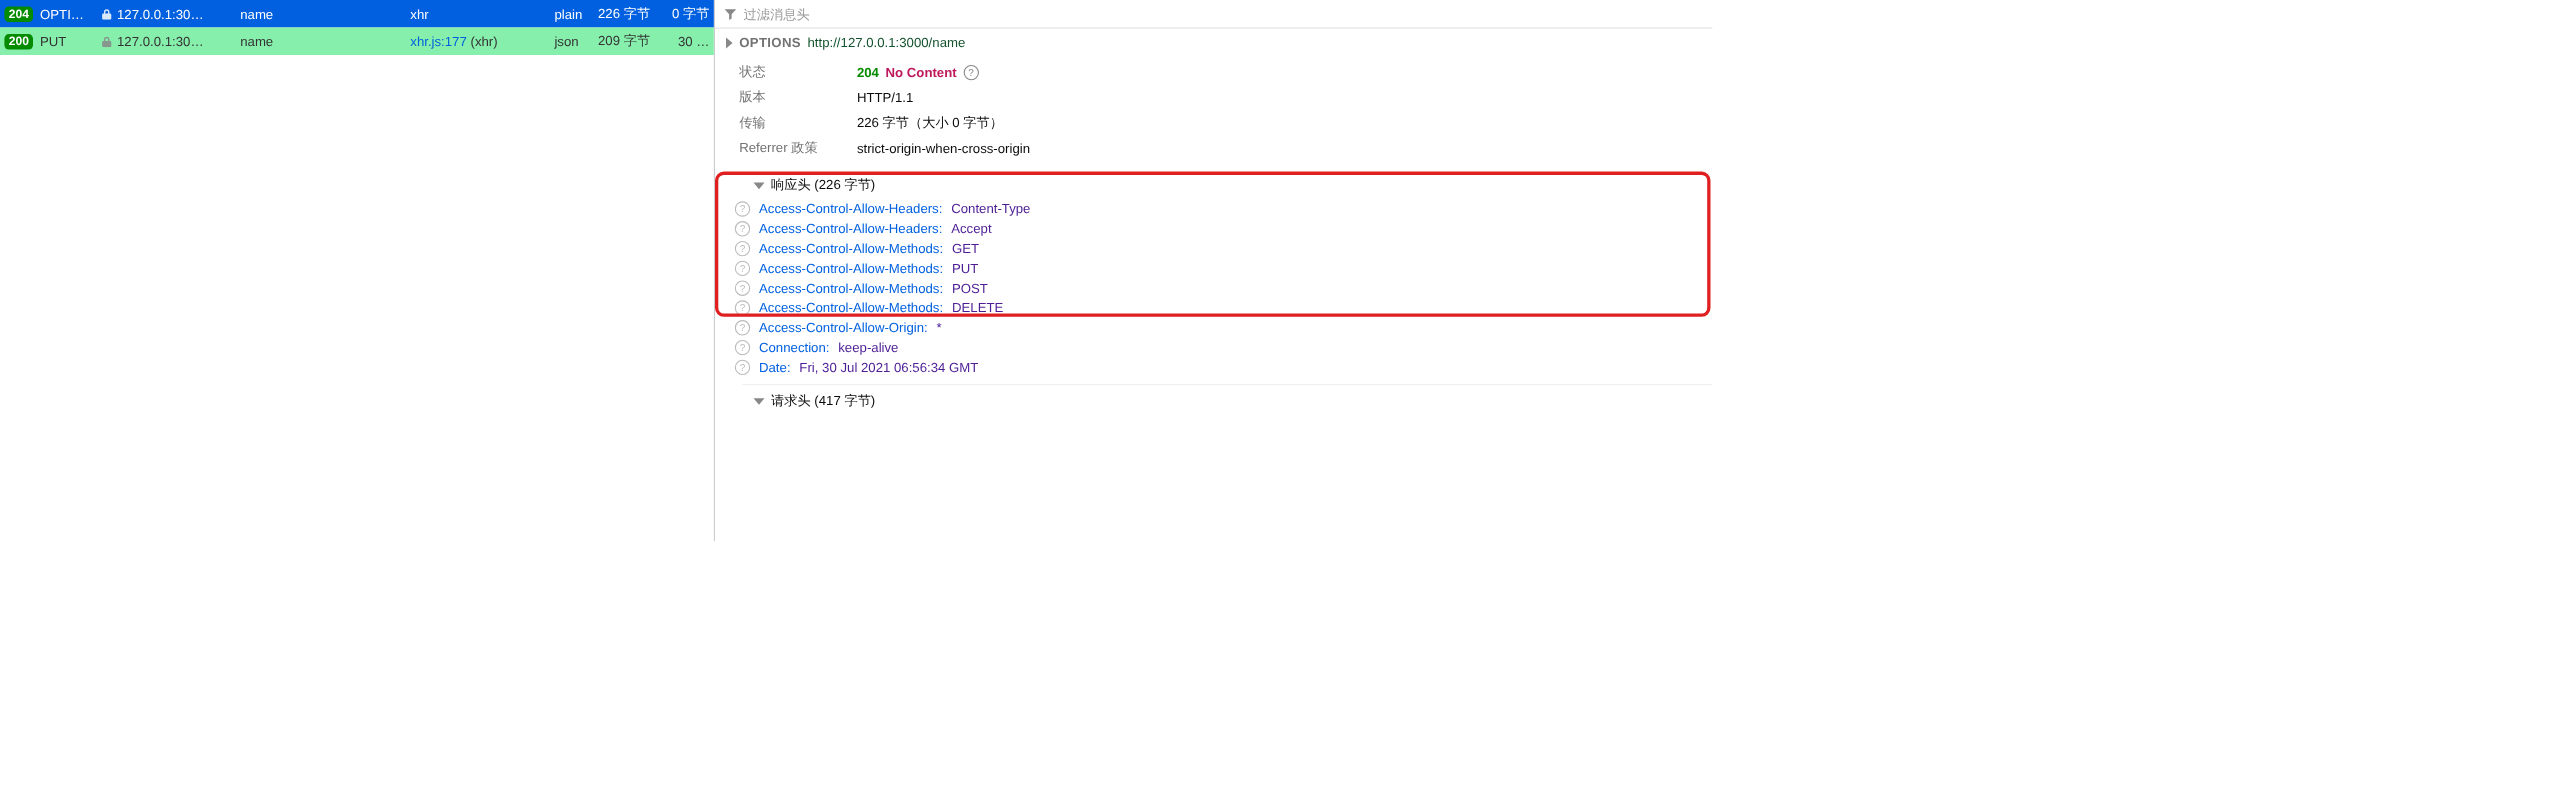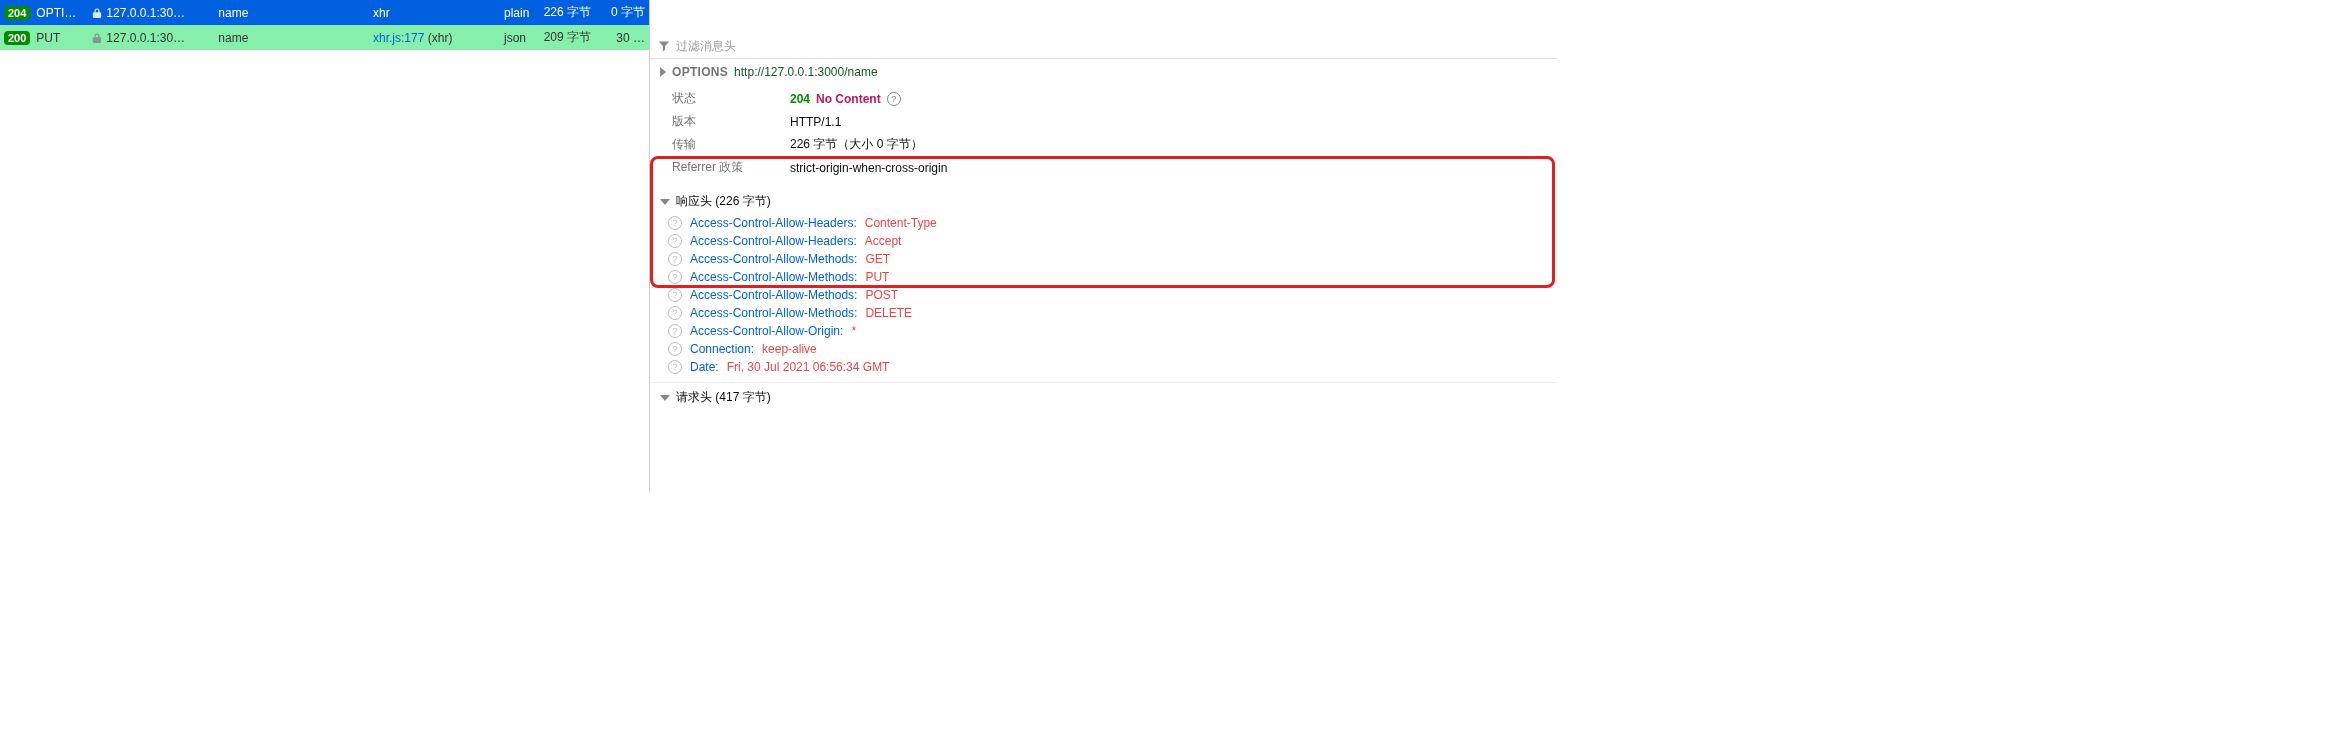--- a/index.html
+++ b/index.html
@@ -60,21 +60,20 @@
   overflow: hidden;
 }
 .filter-bar {
   display: flex;
   align-items: center;
   height: 26px;
   padding: 0 8px;
   border-bottom: 1px solid #e0e0e0;
   color: #888;
   gap: 6px;
-  margin-top: 33px;
 }
 .filter-bar input {
   border: none;
   outline: none;
   font-size: 12px;
   flex: 1;
   color: #333;
 }
 .filter-bar input::placeholder { color: #999; }
 .funnel-icon { width: 12px; height: 12px; fill: #888; flex-shrink:0; }
@@ -84,40 +83,40 @@
   align-items: center;
   padding: 6px 10px;
   gap: 6px;
 }
 .disclosure { width:0; height:0; border-style:solid; display:inline-block; }
 .disclosure.right { border-width: 5px 0 5px 6px; border-color: transparent transparent transparent #888; }
 .disclosure.down { border-width: 6px 5px 0 5px; border-color: #888 transparent transparent transparent; }
 .method-label { font-weight: 700; color: #737373; letter-spacing: .3px; }
 .url-label { color: #14532d; }
 .kv-list { padding: 2px 0 10px 22px; }
-.kv-row { display:flex; padding: 3px 0; gap: 23px; align-items:center; }
+.kv-row { display:flex; padding: 3px 0; gap: 12px; align-items:center; }
 .kv-key { width: 95px; color: #737373; }
 .kv-val { color: #0c0c0d; display:flex; align-items:center; gap:6px; }
 .status-code { color: #058b00; font-weight:700; }
 .status-text { color: #be185d; font-weight:700; }
 .help-circle {
   display:inline-flex; align-items:center; justify-content:center;
   width: 14px; height:14px; border:1.5px solid #888; border-radius:50%;
   font-size:9px; color:#888; flex-shrink:0;
 }
 .help-circle.blue { border-color:#bbb; color:#bbb; }
 .subsection-header {
   display:flex; align-items:center; gap:6px;
-  padding: 4px 10px; font-weight: normal; color:#0c0c0d;
+  padding: 4px 10px; font-weight: normal; color:#0c0c0d;margin-left:25px;
 }
 .header-list { padding: 0 10px 6px 10px; }
 .header-row { display:flex; align-items:center; gap:8px; padding: 2px 0 2px 8px; }
 .header-name { color: #0060df; }
 .header-name::after { content: ":"; }
-.header-val { color: #ef4444; }
+.header-val { color: #4c1d95; }
 .annotation-box {
   position: absolute;
   border: 3px solid #e02020;
   border-radius: 8px;
   pointer-events: none;
 }
 .right-panel { position: relative; }
 </style>
 </head>
 <body>

